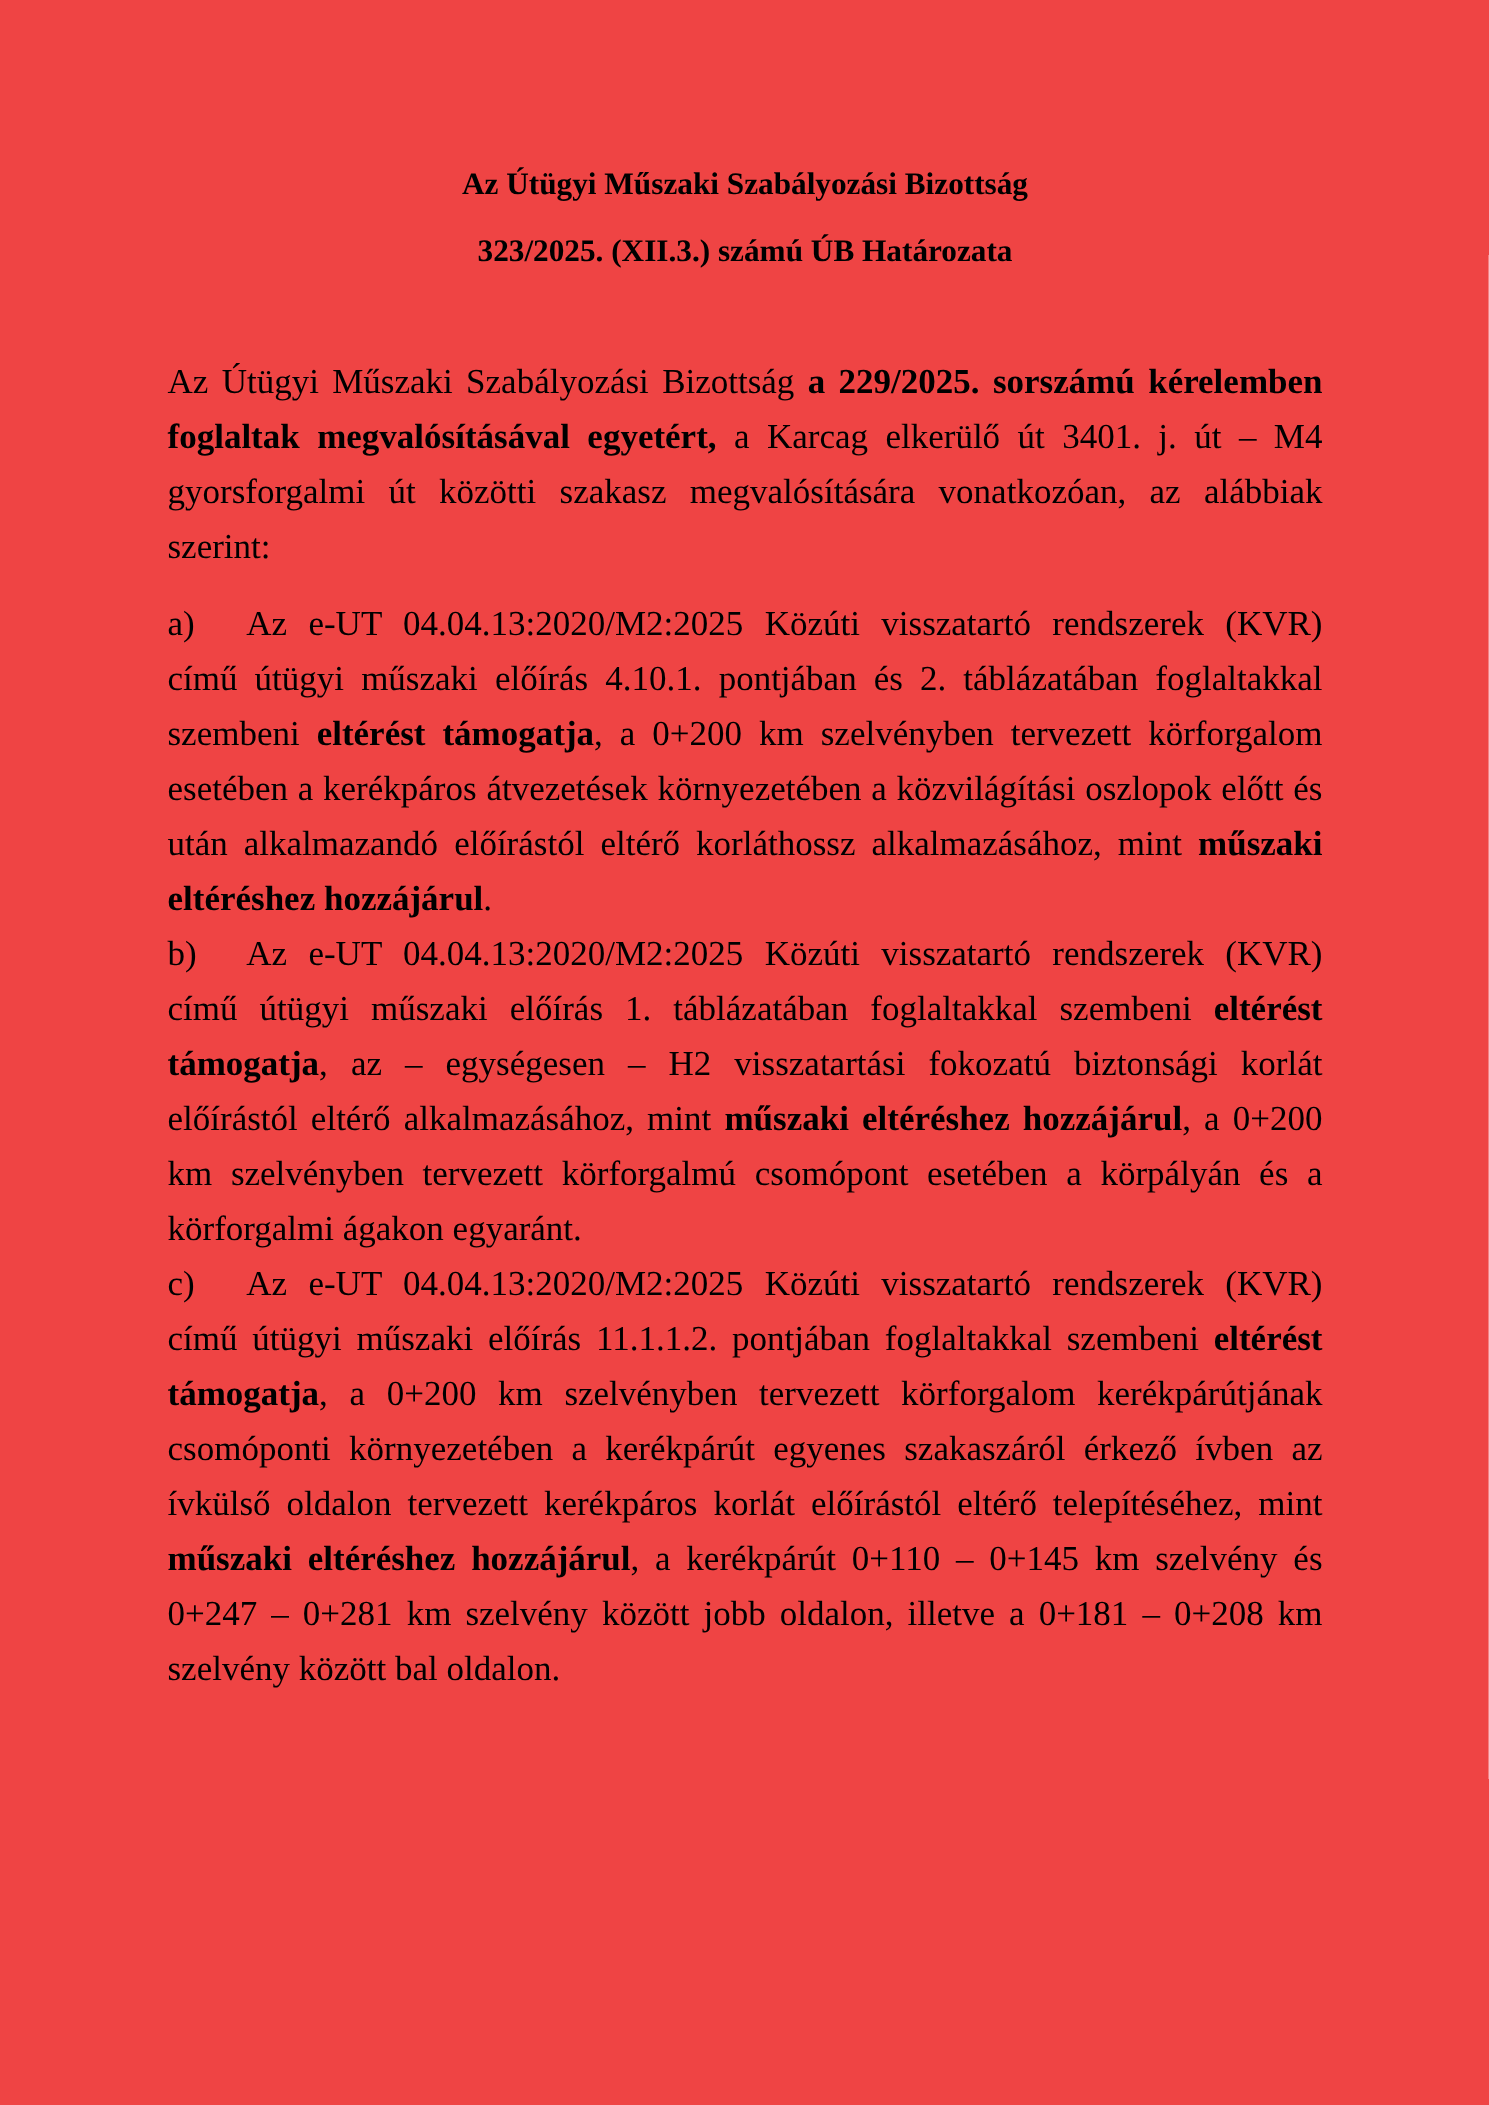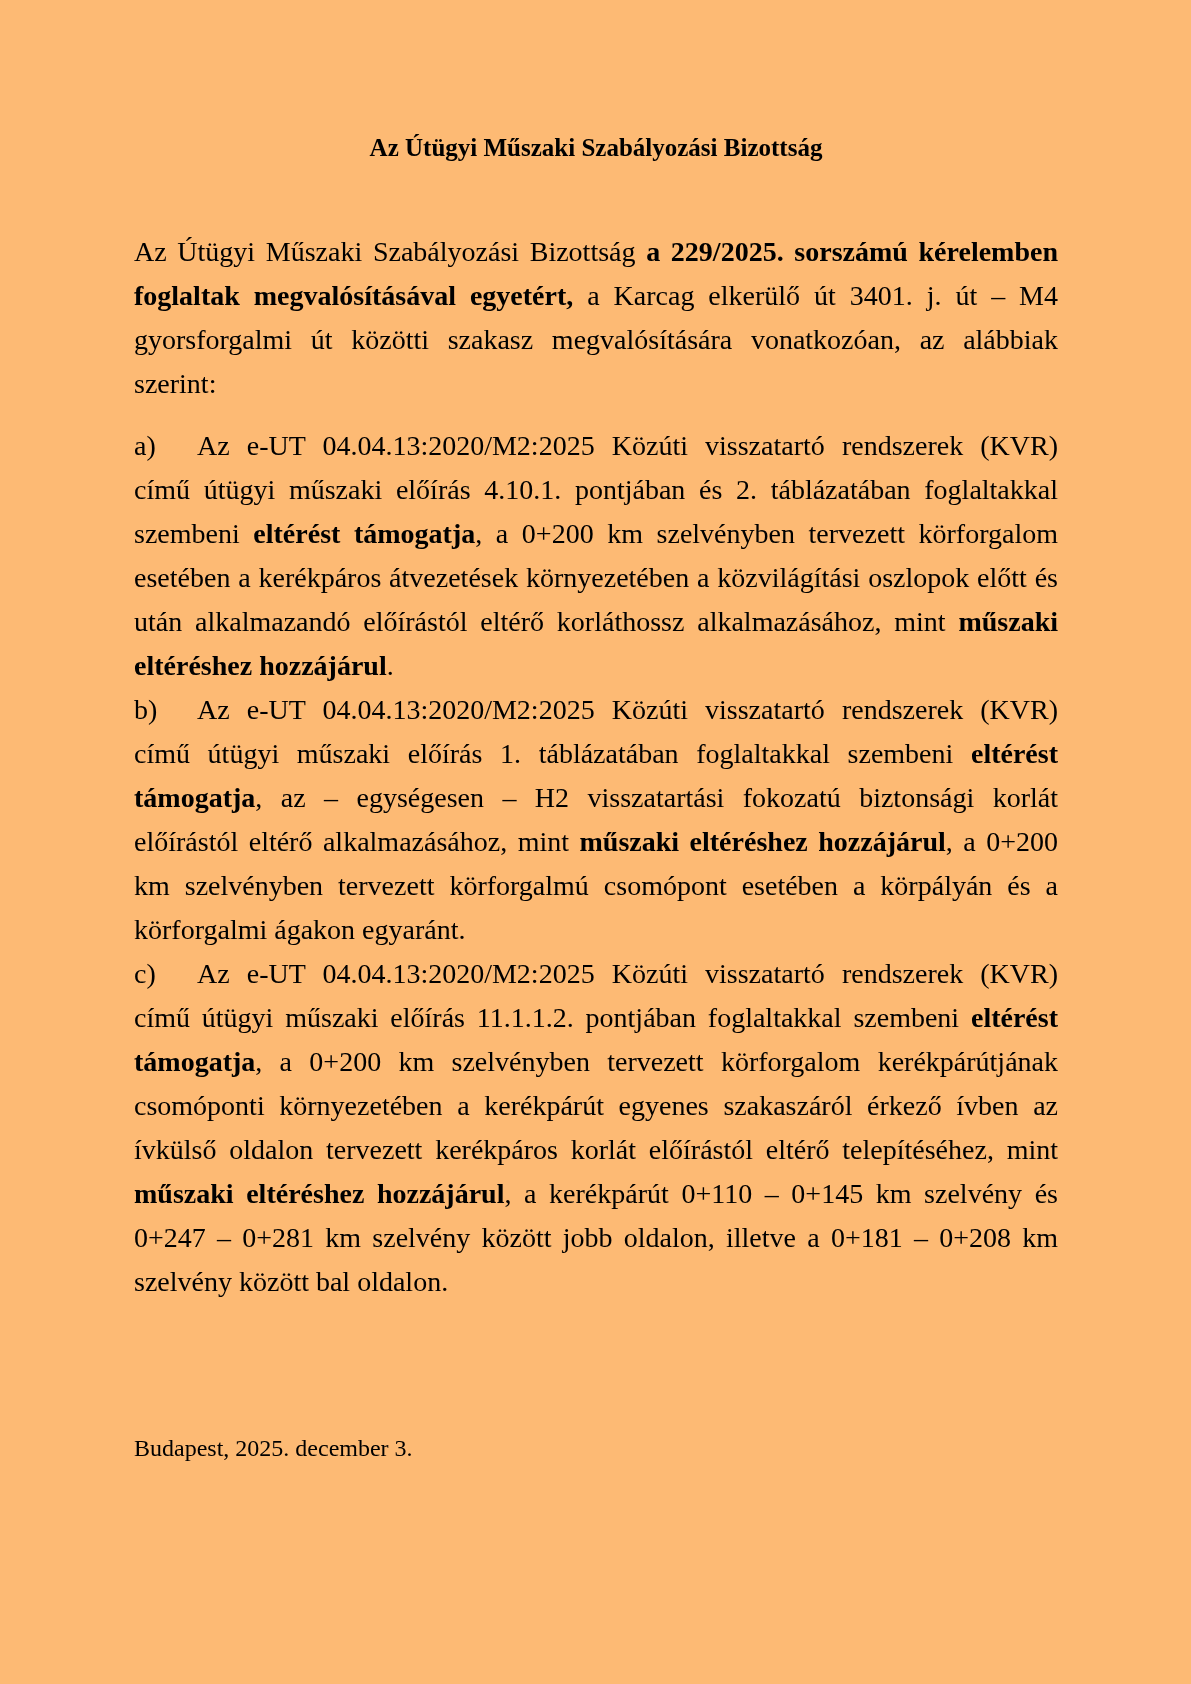--- a/index.html
+++ b/index.html
@@ -10,21 +10,21 @@
   body {
     width: 1191px;
     height: 1684px;
     overflow: hidden;
   }
   .page {
     box-sizing: border-box;
     width: 1191px;
     height: 1684px;
     padding: 126px 133px 0 134px;
-    background: #fdba74;
+    background: #ef4444;
     color: #000000;
     font-family: "Liberation Serif", "DejaVu Serif", serif;
     font-size: 24px;
   }
   .title-block {
     text-align: center;
   }
   .title-line {
     font-weight: bold;
     font-size: 25px;
@@ -57,29 +57,29 @@
   }
   b { font-weight: bold; }
 </style>
 </head>
 <body>
 
 <div class="page">
 
   <div class="title-block">
     <div class="title-line">Az Útügyi Műszaki Szabályozási Bizottság</div>
+    <div class="title-line">323/2025. (XII.3.) számú ÚB Határozata</div>
   </div>
 
   <div class="body-text">
 
     <p class="para intro"><span><span>Az Útügyi Műszaki Szabályozási Bizottság </span><b>a 229/2025. sorszámú kérelemben foglaltak megvalósításával egyetért,</b><span> a Karcag elkerülő út 3401. j. út – M4 gyorsforgalmi út közötti szakasz megvalósítására vonatkozóan, az alábbiak szerint:</span></span></p>
 
     <p class="para"><span class="plabel">a)</span><span><span>Az e-UT 04.04.13:2020/M2:2025 Közúti visszatartó rendszerek (KVR) című útügyi műszaki előírás 4.10.1. pontjában és 2. táblázatában foglaltakkal szembeni </span><b>eltérést támogatja</b><span>, a 0+200 km szelvényben tervezett körforgalom esetében a kerékpáros átvezetések környezetében a közvilágítási oszlopok előtt és után alkalmazandó előírástól eltérő korláthossz alkalmazásához, mint </span><b>műszaki eltéréshez hozzájárul</b><span>.</span></span></p>
 
     <p class="para"><span class="plabel">b)</span><span><span>Az e-UT 04.04.13:2020/M2:2025 Közúti visszatartó rendszerek (KVR) című útügyi műszaki előírás 1. táblázatában foglaltakkal szembeni </span><b>eltérést támogatja</b><span>, az – egységesen – H2 visszatartási fokozatú biztonsági korlát előírástól eltérő alkalmazásához, mint </span><b>műszaki eltéréshez hozzájárul</b><span>, a 0+200 km szelvényben tervezett körforgalmú csomópont esetében a körpályán és a körforgalmi ágakon egyaránt.</span></span></p>
 
     <p class="para"><span class="plabel">c)</span><span><span>Az e-UT 04.04.13:2020/M2:2025 Közúti visszatartó rendszerek (KVR) című útügyi műszaki előírás 11.1.1.2. pontjában foglaltakkal szembeni </span><b>eltérést támogatja</b><span>, a 0+200 km szelvényben tervezett körforgalom kerékpárútjának csomóponti környezetében a kerékpárút egyenes szakaszáról érkező ívben az ívkülső oldalon tervezett kerékpáros korlát előírástól eltérő telepítéséhez, mint </span><b>műszaki eltéréshez hozzájárul</b><span>, a kerékpárút 0+110 – 0+145 km szelvény és 0+247 – 0+281 km szelvény között jobb oldalon, illetve a 0+181 – 0+208 km szelvény között bal oldalon.</span></span></p>
 
   </div>
 
-  <div class="date-line">Budapest, 2025. december 3.</div>
 
 </div>
 
 </body></html>

